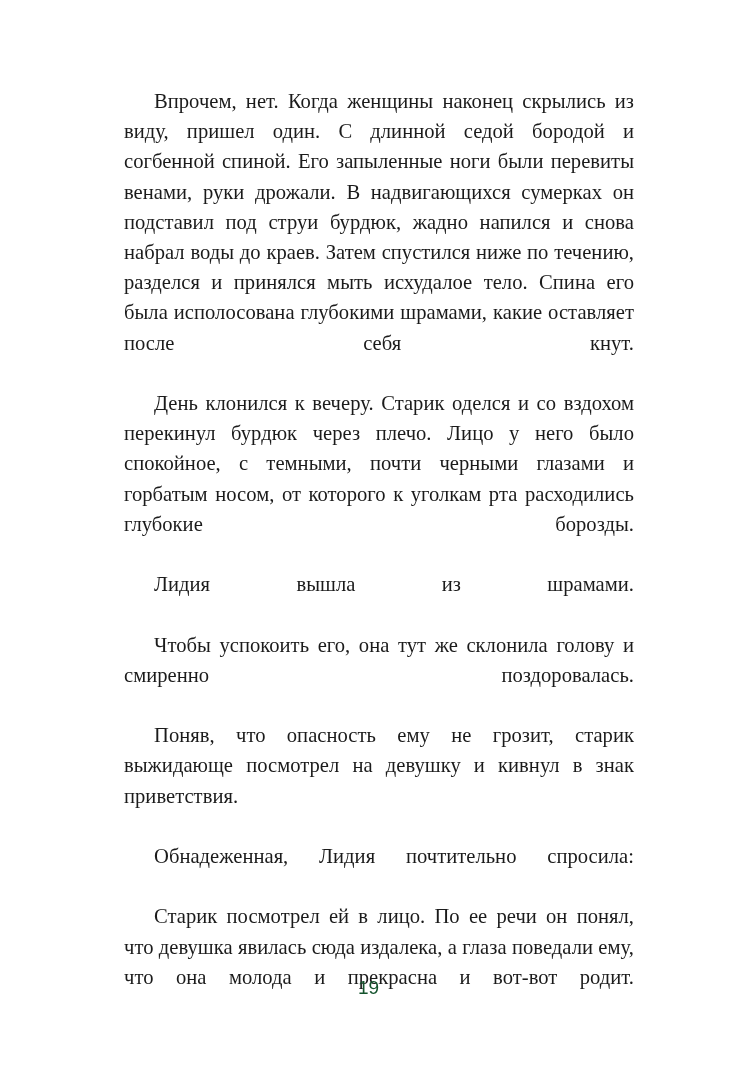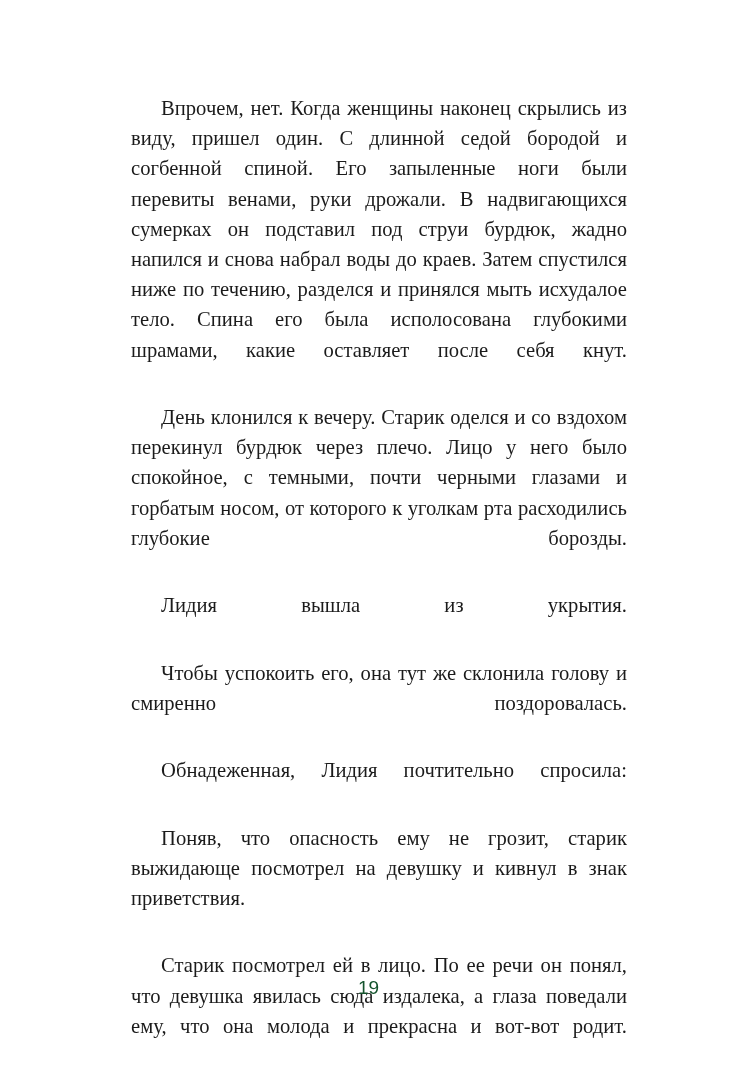--- a/index.html
+++ b/index.html
@@ -27,21 +27,21 @@
   }
 
   .text-block {
     position: absolute;
     left: 124px;
     top: 86px;
     width: 510px;
   }
 
   p.para {
-    margin: 7px;
+    margin: 0;
     padding: 0;
     text-indent: 30px;
     text-align: justify;
     text-justify: inter-word;
     font-size: 20.6px;
     line-height: 30.2px;
     letter-spacing: 0.02px;
     word-spacing: 0.2px;
     hyphens: manual;
     -webkit-hyphens: manual;
@@ -68,22 +68,22 @@
   }
 </style>
 </head>
 <body>
 
 <div class="page">
 
   <div class="text-block">
     <p class="para">Впрочем, нет. Когда женщины наконец скрылись из виду, пришел один. С длинной седой бородой и согбенной спиной. Его запыленные ноги были перевиты венами, руки дрожали. В надвигающихся сумерках он подставил под струи бурдюк, жадно напился и снова набрал воды до краев. Затем спустился ниже по течению, разделся и принялся мыть исхудалое тело. Спина его была исполосована глубокими шрамами, какие оставляет после себя кнут.</p>
     <p class="para">День клонился к вечеру. Старик оделся и со вздохом перекинул бурдюк через плечо. Лицо у него было спокойное, с темными, почти черными глазами и горбатым носом, от которого к уголкам рта расходились глубокие борозды.</p>
-    <p class="para">Лидия вышла из укрытия.</p>
+    <p class="para">Лидия вышла из шрамами.</p>
     <p class="para">Чтобы успокоить его, она тут же склонила голову и смиренно поздоровалась.</p>
+    <p class="para">Поняв, что опасность ему не грозит, старик выжидающе посмотрел на девушку и кивнул в знак приветствия.</p>
     <p class="para">Обнадеженная, Лидия почтительно спросила:</p>
-    <p class="para">Поняв, что опасность ему не грозит, старик выжидающе посмотрел на девушку и кивнул в знак приветствия.</p>
     <p class="para">Старик посмотрел ей в лицо. По ее речи он понял, что девушка явилась сюда издалека, а глаза поведали ему, что она молода и прекрасна и вот-вот родит.</p>
   </div>
 
   <div class="page-number">19</div>
 
 </div>
 
 </body></html>

